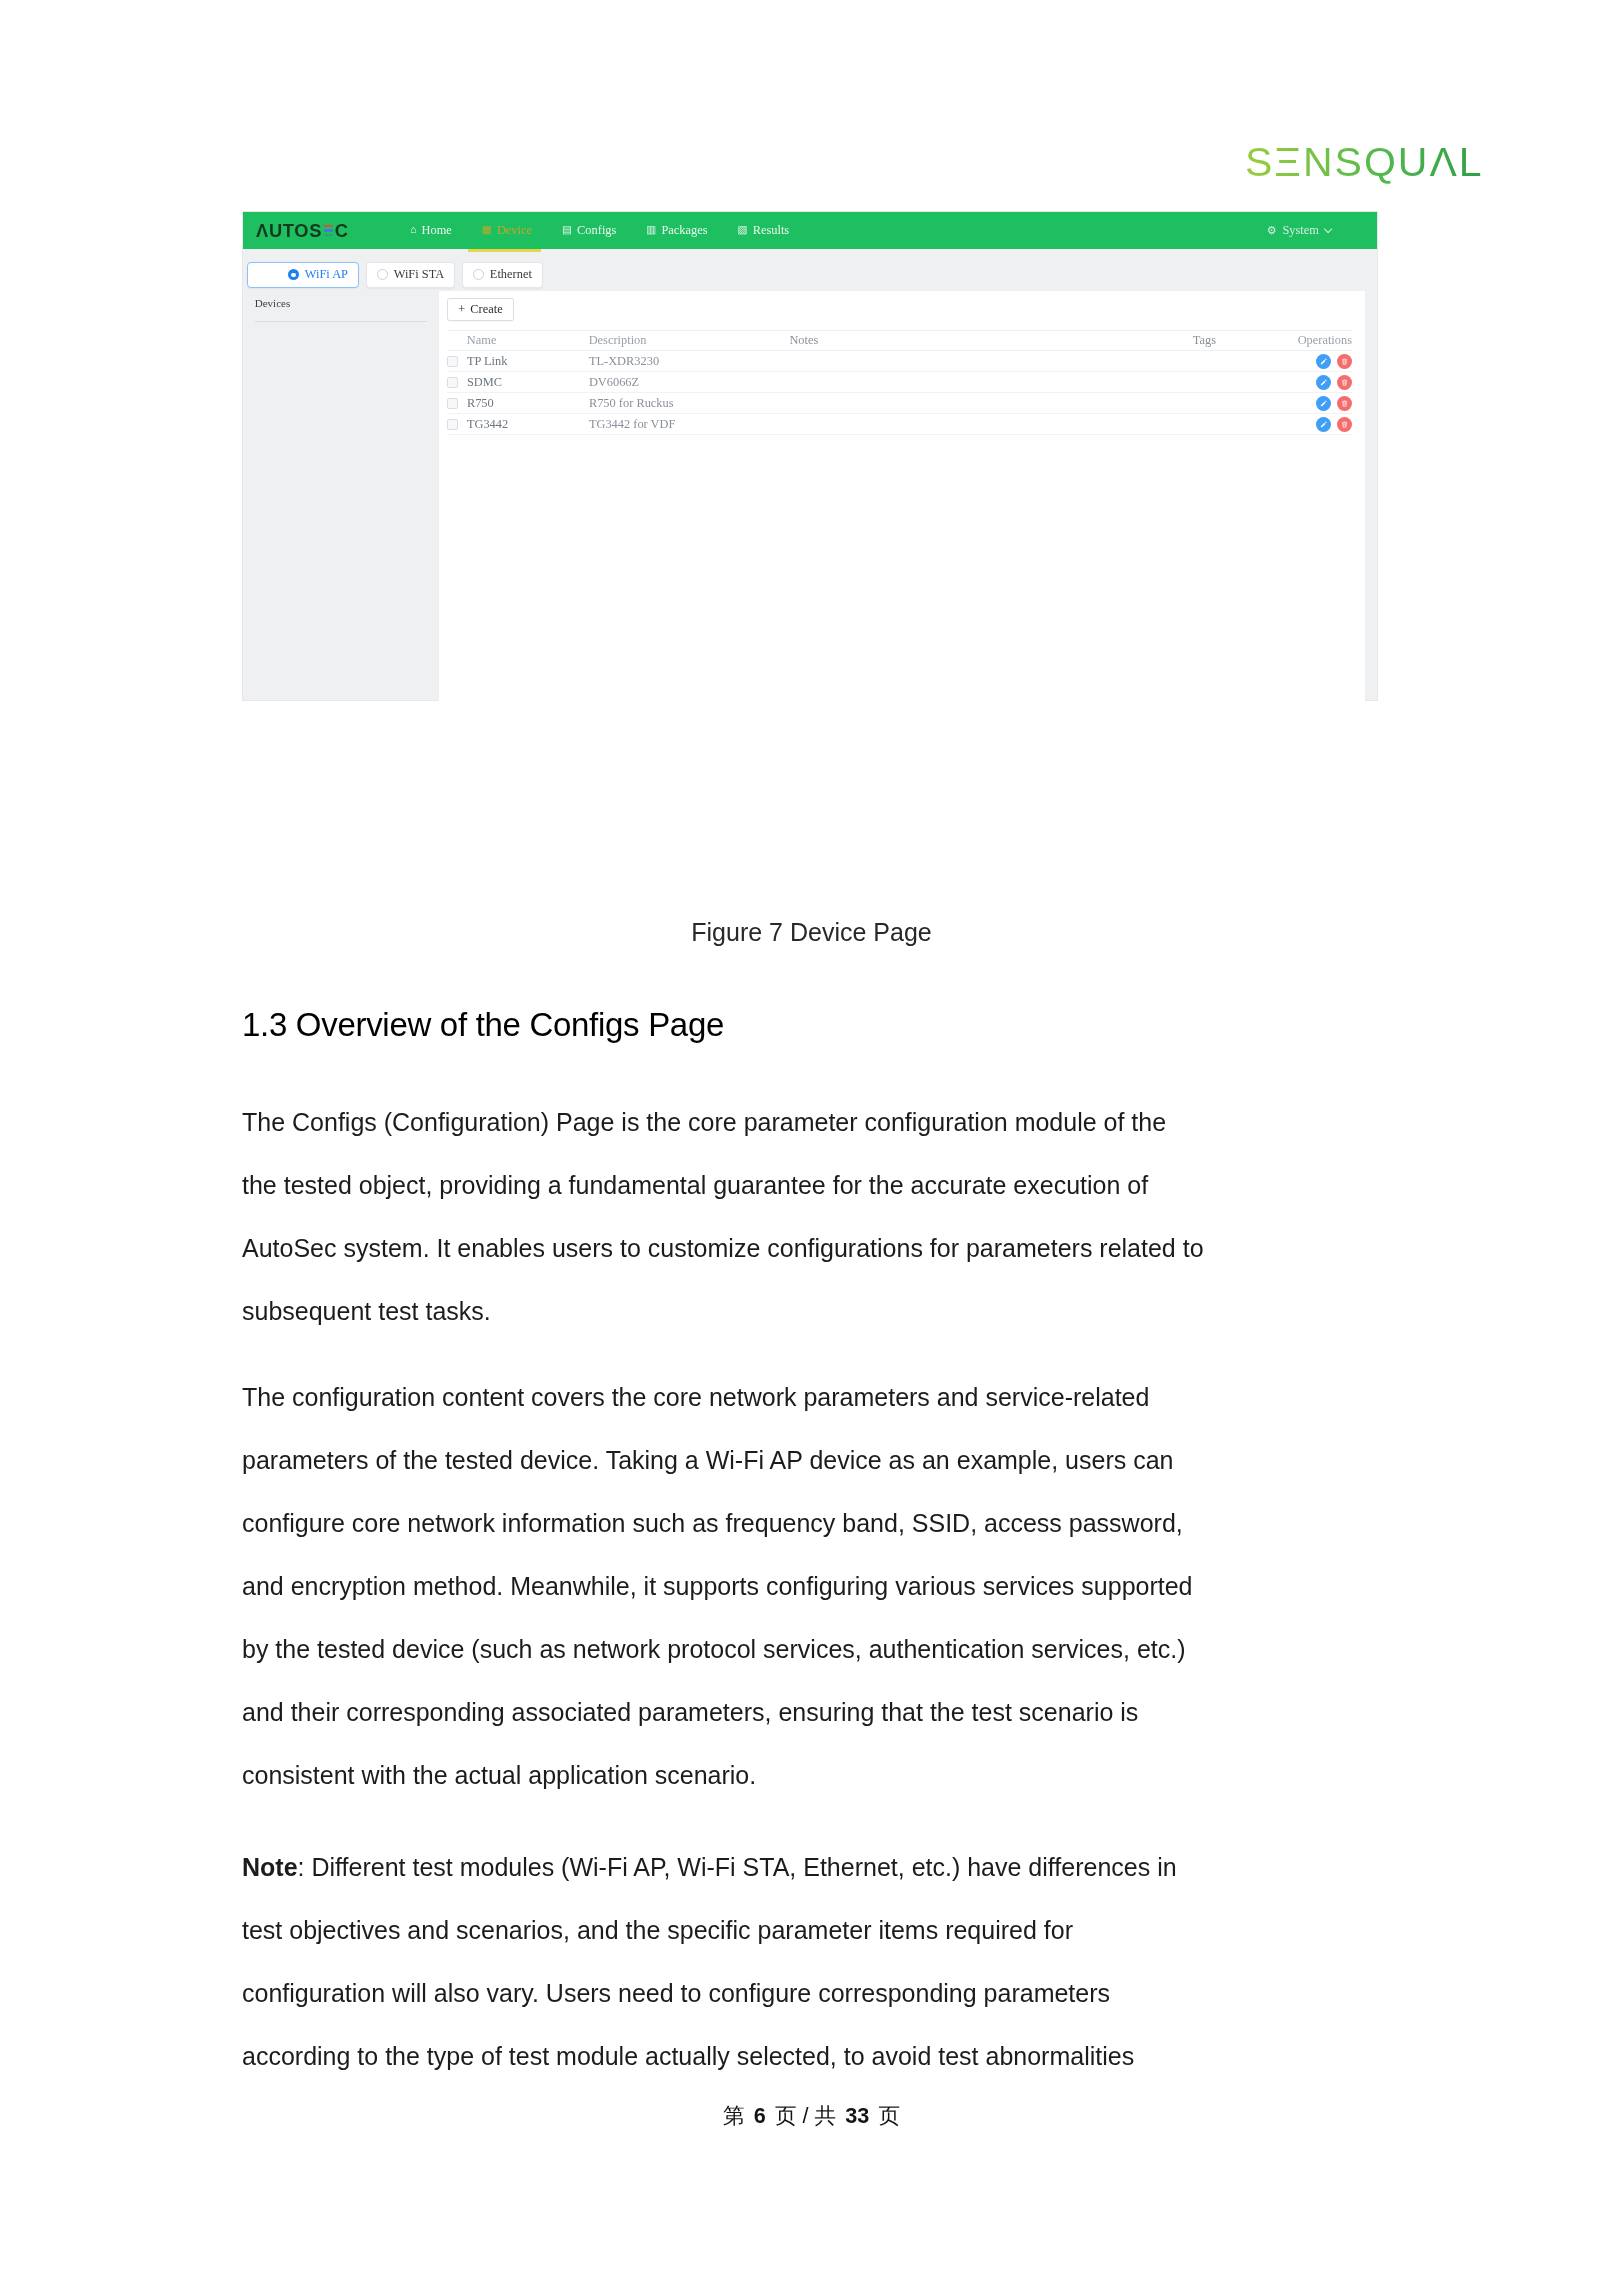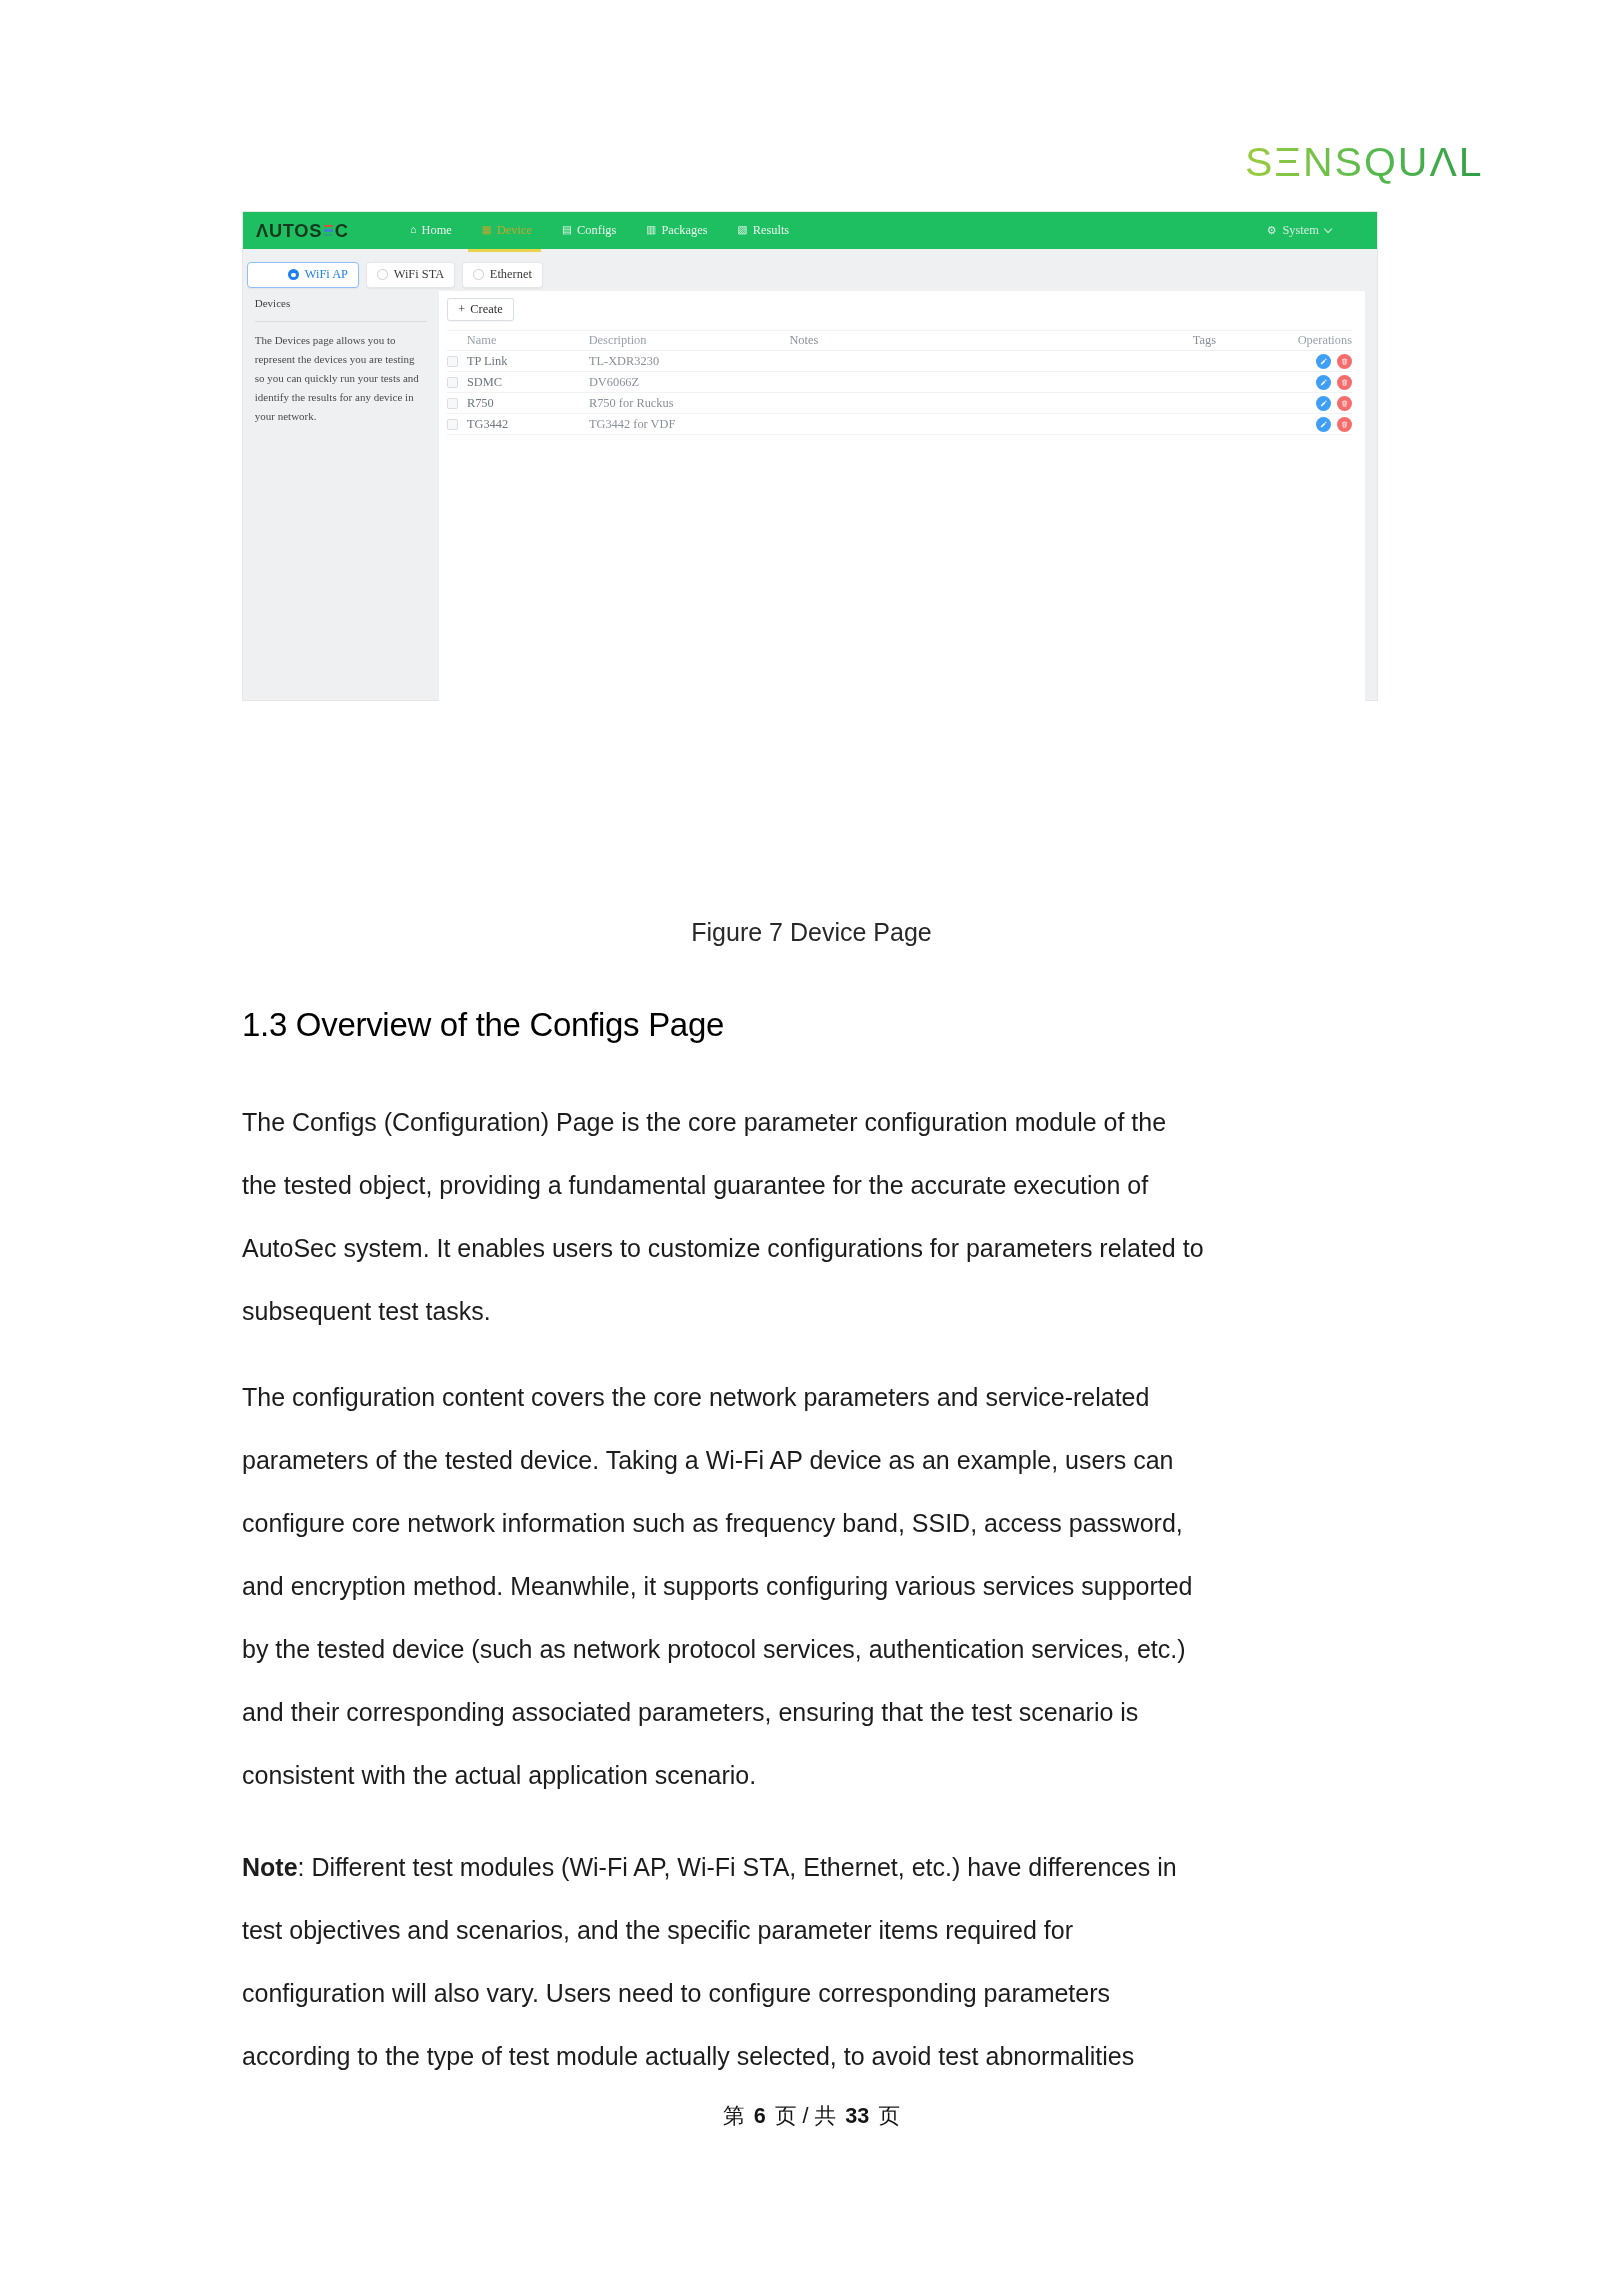--- a/index.html
+++ b/index.html
@@ -147,21 +147,20 @@
     </div>
     <div class="tab">
       <span class="radio"></span>
       <span>Ethernet</span>
     </div>
   </div>
 
   <div class="sidebar">
     <div class="sb-title">Devices</div>
     <div class="sb-divider"></div>
-    <div class="sb-desc">The Devices page allows you to represent the devices you are testing so you can quickly run your tests and identify the results for any device in your network.</div>
   </div>
 
   <div class="panel">
     <div class="create-btn">
       <span>+</span>
       <span>Create</span>
     </div>
 
     <div class="tbl">
       <div class="trow thead">

